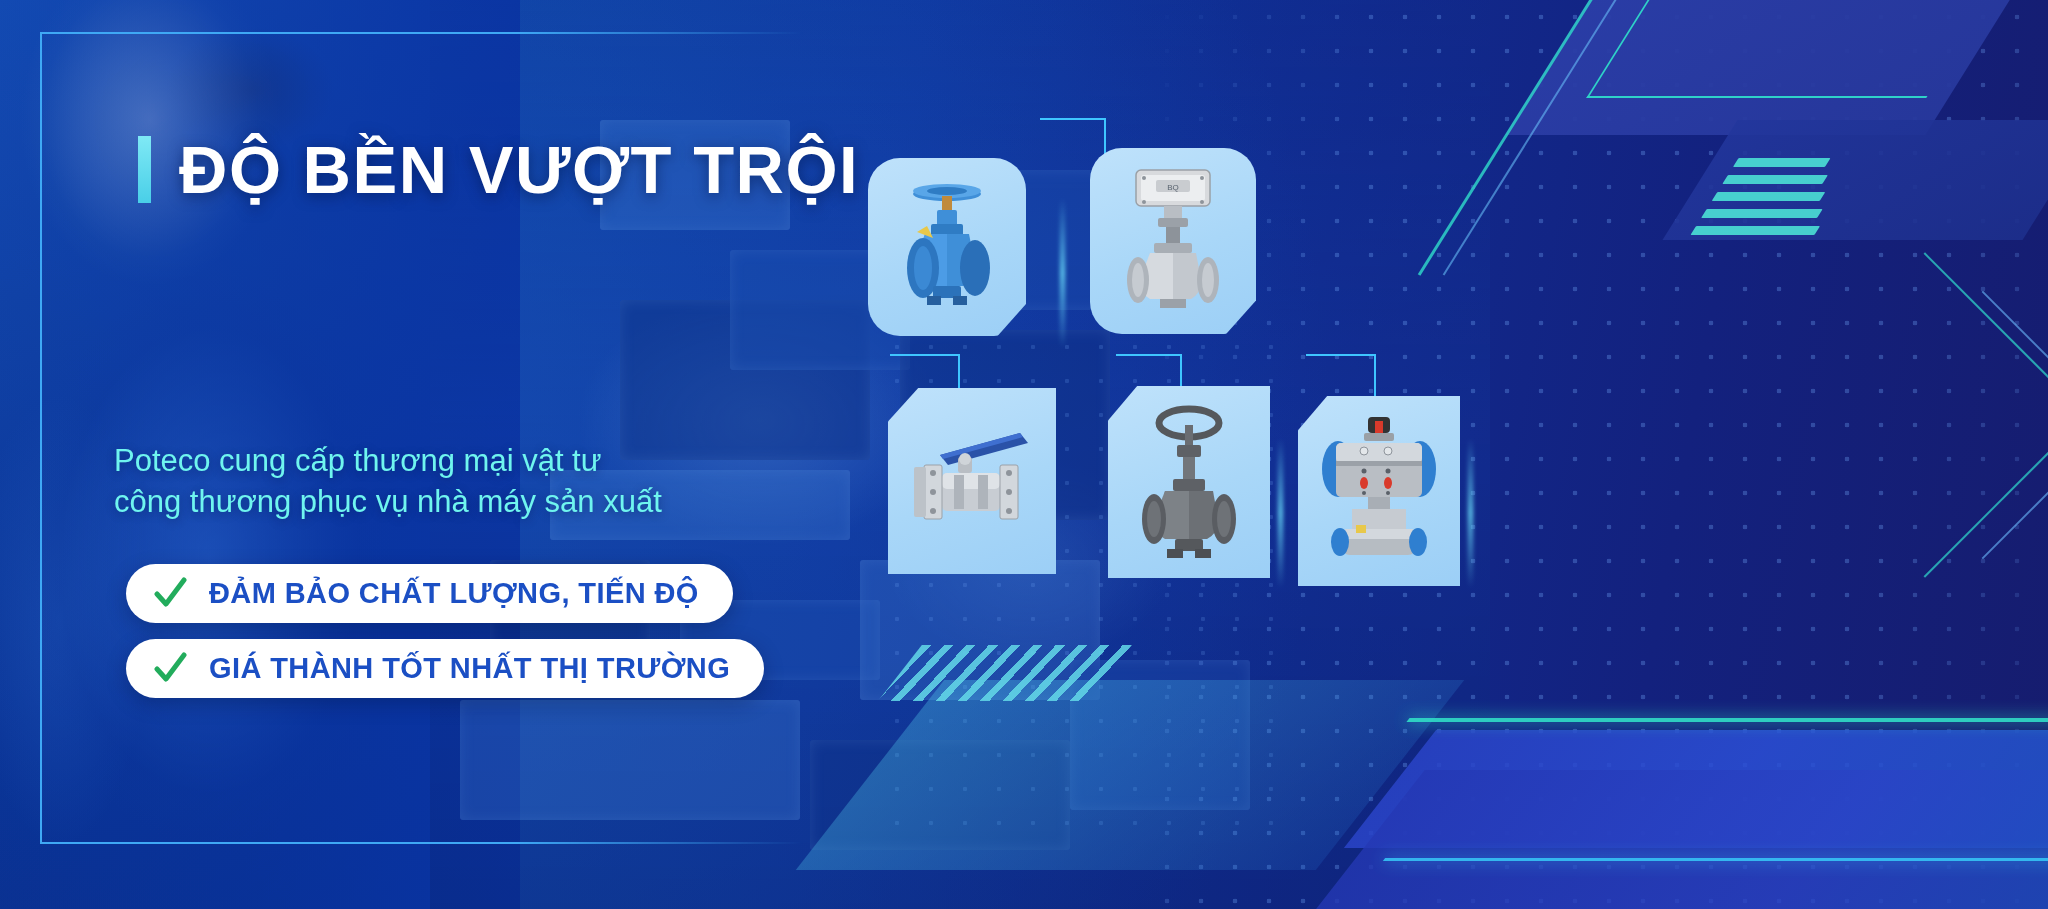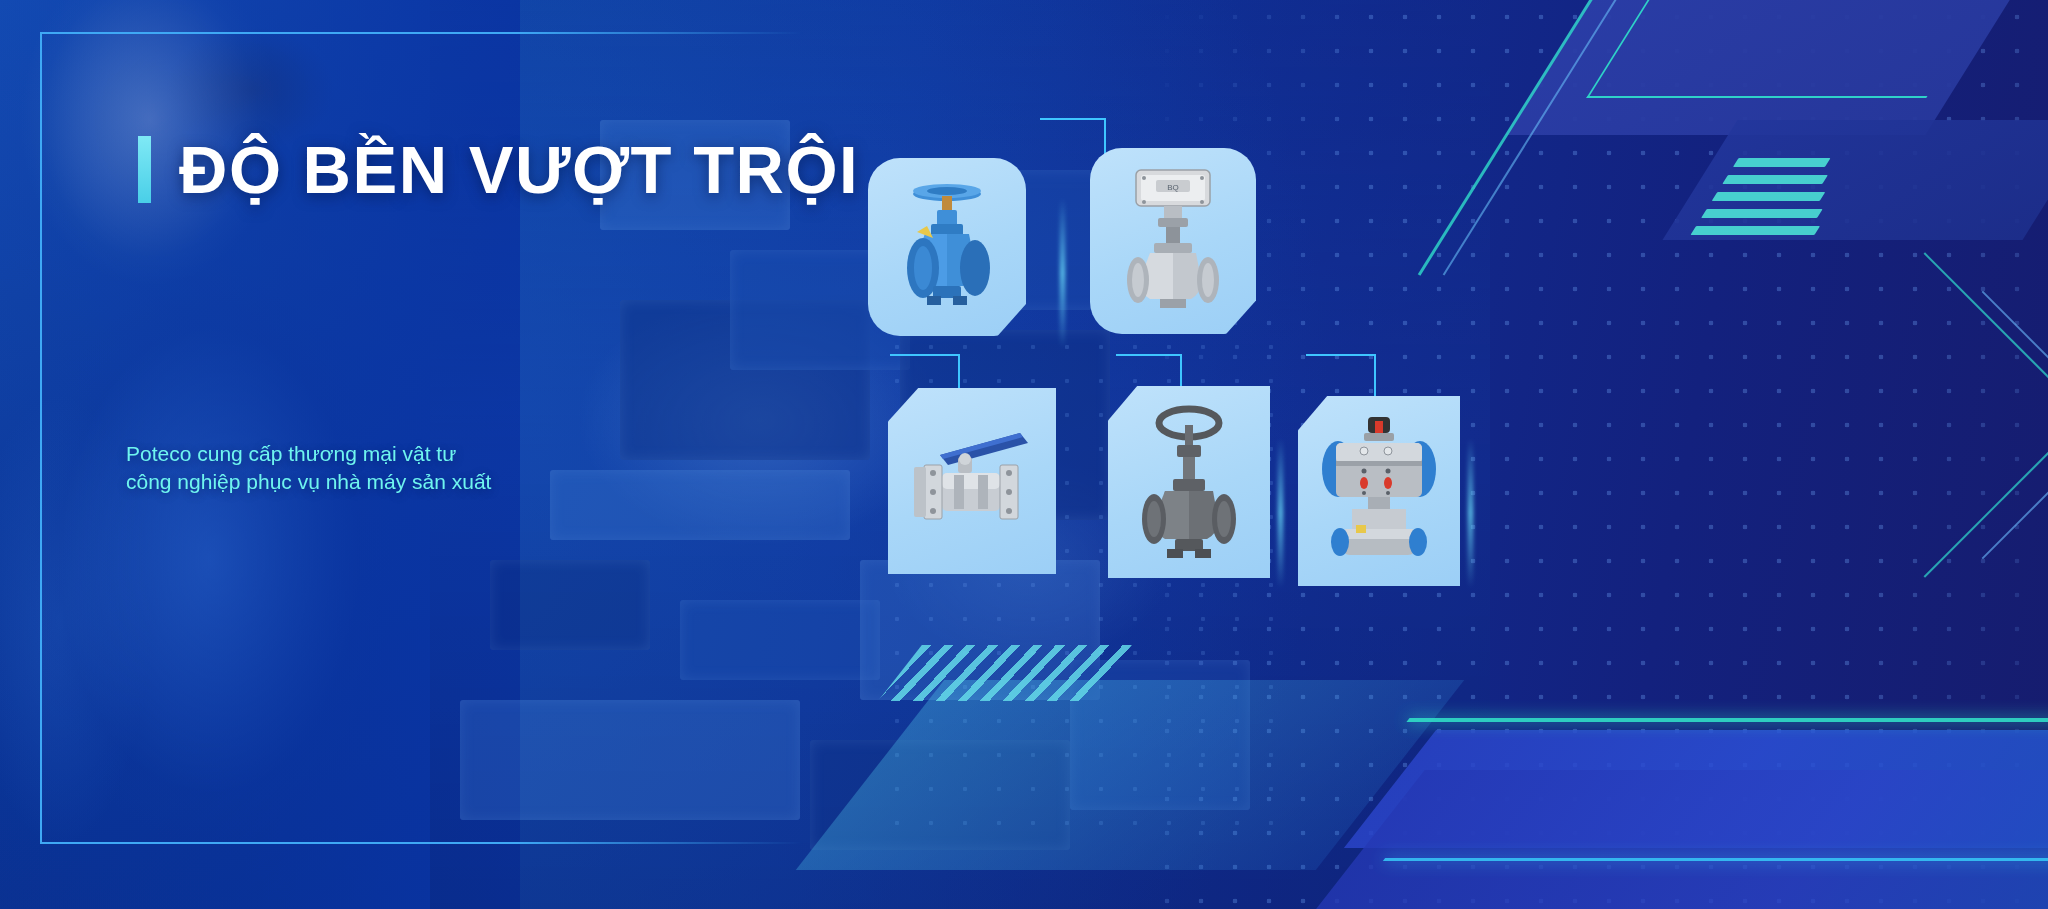--- a/index.html
+++ b/index.html
@@ -115,21 +115,21 @@
 
   
   .headline{ position:absolute; left:138px; top:136px; display:flex; }
   .hl-bar{ width:13px; background:linear-gradient(180deg,#7fe9f5,#49cfe8); margin-right:28px; flex:0 0 13px; }
   .hl-lines{ display:flex; flex-direction:row;align-items:flex-end; }
   .hl{ color:#fff; font-size:67px; line-height:1.0; font-weight:bold; letter-spacing:1.5px;
        text-shadow:0 3px 14px rgba(0,20,70,.55); white-space:nowrap; }
   .hl + .hl{ margin-top:11px; }
 
   
-  .subtitle{ position:absolute; left:126px; top:440px; color:#6ff5ef; font-size:21px; line-height:1.33;
+  .subtitle{ position:absolute; left:114px; top:440px; color:#6ff5ef; font-size:31px; line-height:1.33;
              text-shadow:0 2px 10px rgba(0,20,70,.45); }
 
   
   .pills{ position:absolute; left:126px; top:564px; display:flex; flex-direction:column; gap:16px; }
   .pill{ display:flex; align-items:center; gap:22px; background:#fff; border-radius:44px;
          padding:13px 34px 13px 28px; width:max-content;
          box-shadow:0 6px 20px rgba(2,15,60,.30); }
   .pill .chk{ width:33px; height:33px; flex:0 0 33px; position:relative; }
   .pill .chk svg{ display:block; }
   .pill .ptxt{ color:#1b4fc4; font-size:29px; font-weight:bold; letter-spacing:.4px; white-space:nowrap; }
@@ -219,23 +219,41 @@
 
   <div class="headline">
     <div class="hl-bar"></div>
     <div class="hl-lines">
       <div class="hl">ĐỘ BỀN VƯỢT TRỘI</div>
     </div>
   </div>
 
   <div class="subtitle">
     <div>Poteco cung cấp thương mại vật tư</div>
-    <div>công nghiệp phục vụ nhà máy sản xuất</div>
-  </div>
-
+    <div>công thương phục vụ nhà máy sản xuất</div>
+  </div>
+
+  <div class="pills">
+    <div class="pill">
+      <span class="chk">
+        <svg width="33" height="33" viewBox="0 0 33 33">
+            <path d="M3 17 L12 27 L30 3" fill="none" stroke="#22ac5c" stroke-width="5" stroke-linecap="round" stroke-linejoin="round"></path>
+          </svg>
+      </span>
+      <span class="ptxt">ĐẢM BẢO CHẤT LƯỢNG, TIẾN ĐỘ</span>
+    </div>
+    <div class="pill">
+      <span class="chk">
+        <svg width="33" height="33" viewBox="0 0 33 33">
+            <path d="M3 17 L12 27 L30 3" fill="none" stroke="#22ac5c" stroke-width="5" stroke-linecap="round" stroke-linejoin="round"></path>
+          </svg>
+      </span>
+      <span class="ptxt">GIÁ THÀNH TỐT NHẤT THỊ TRƯỜNG</span>
+    </div>
+  </div>
 
   <div class="cards">
 
     <div class="brk b1"></div>
     <div class="brk b2"></div>
     <div class="brk b3"></div>
     <div class="brk b4"></div>
 
     <div class="glow g1"></div>
     <div class="glow g2"></div>

